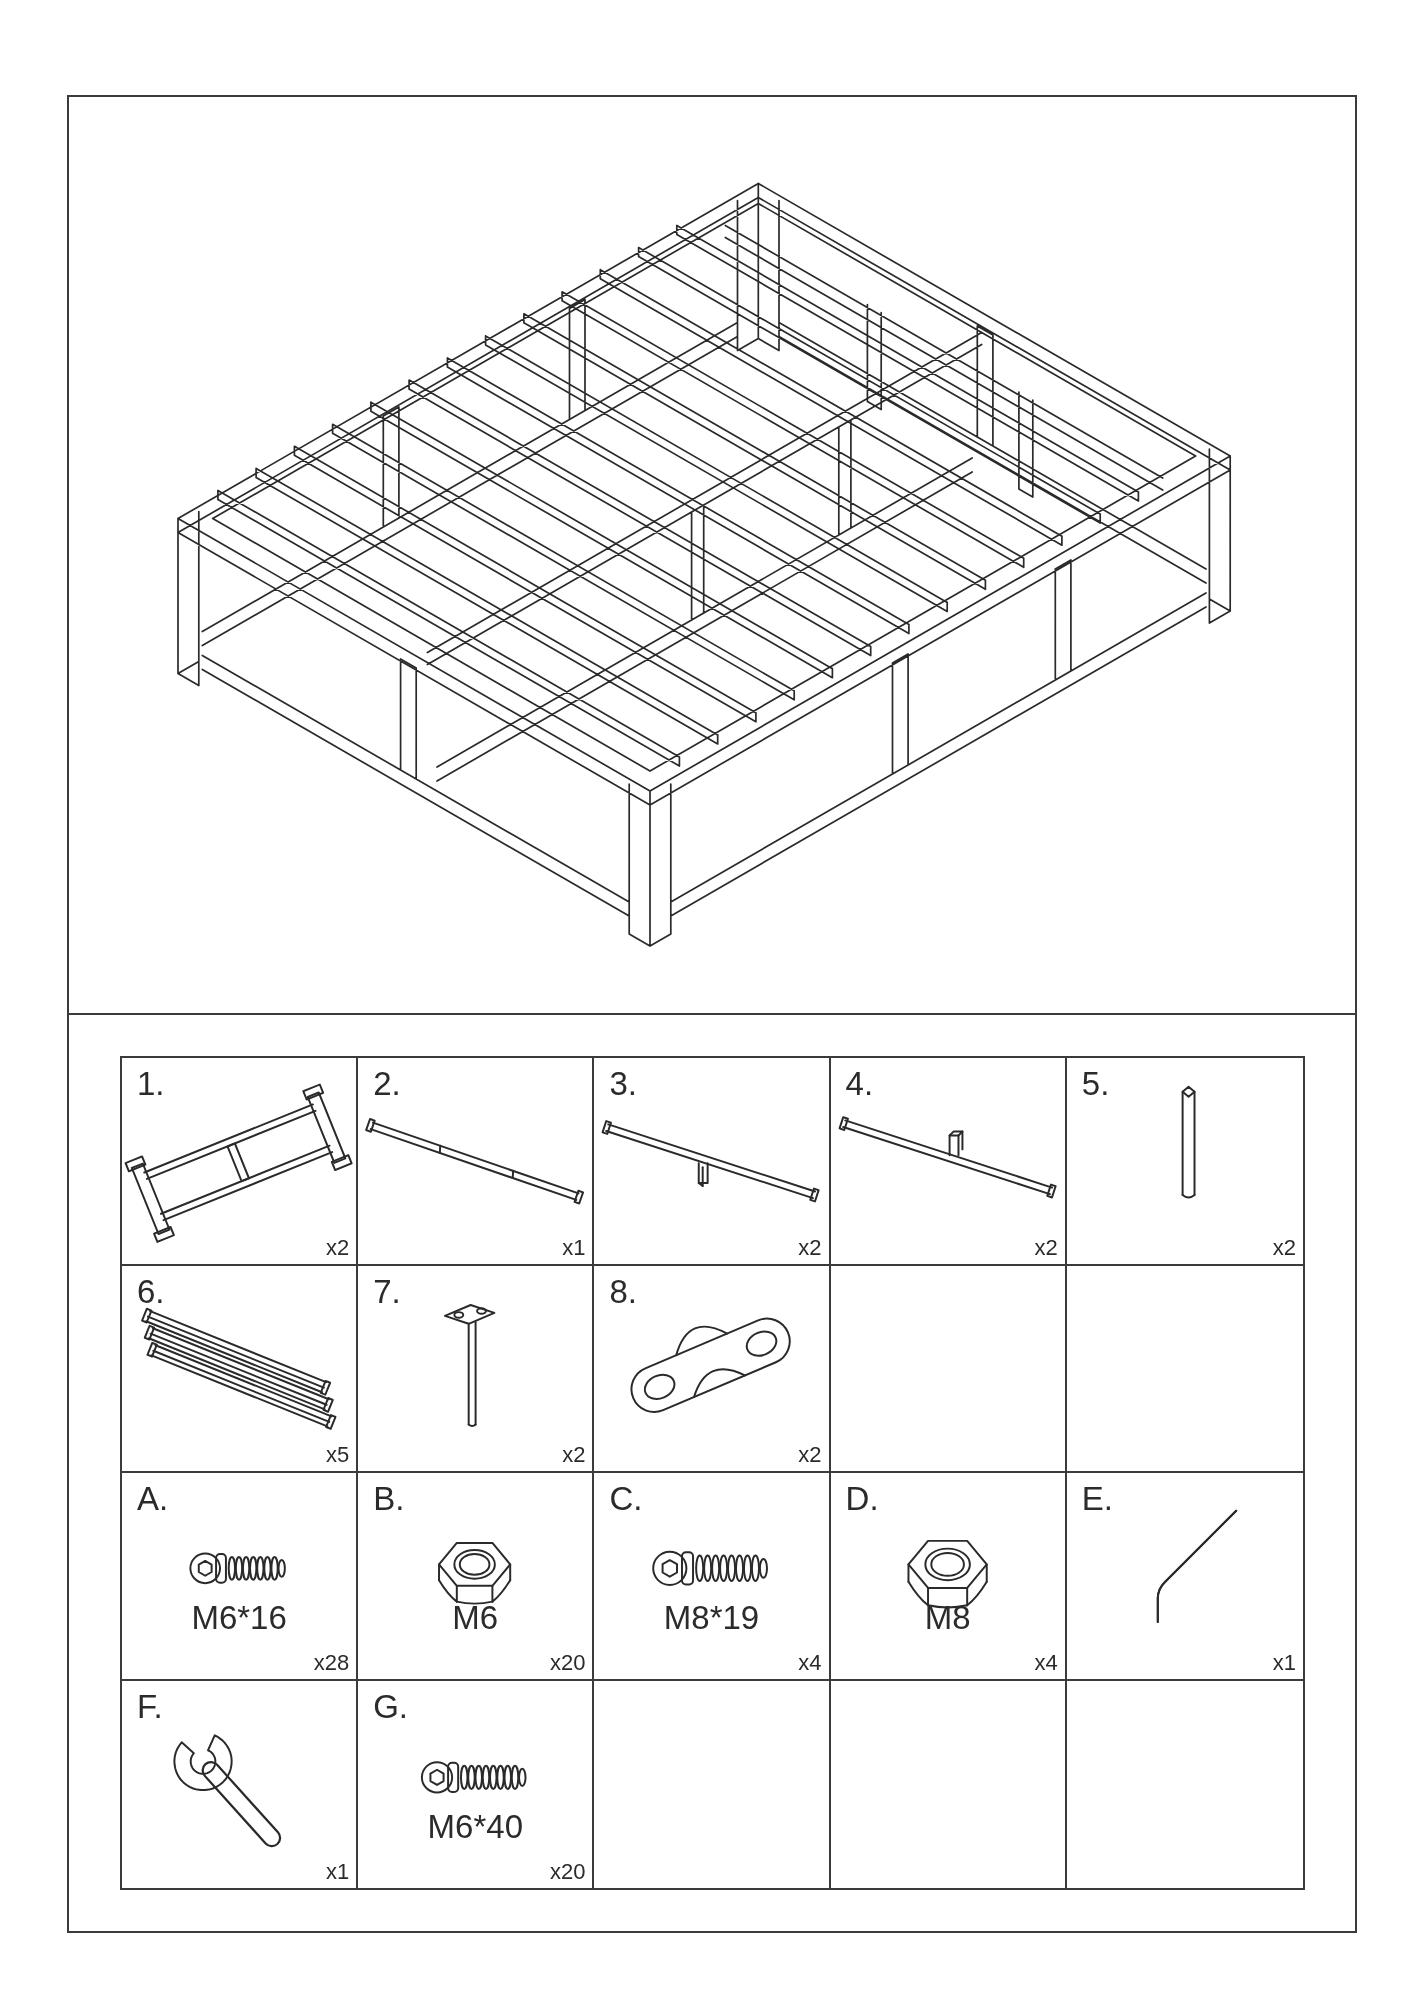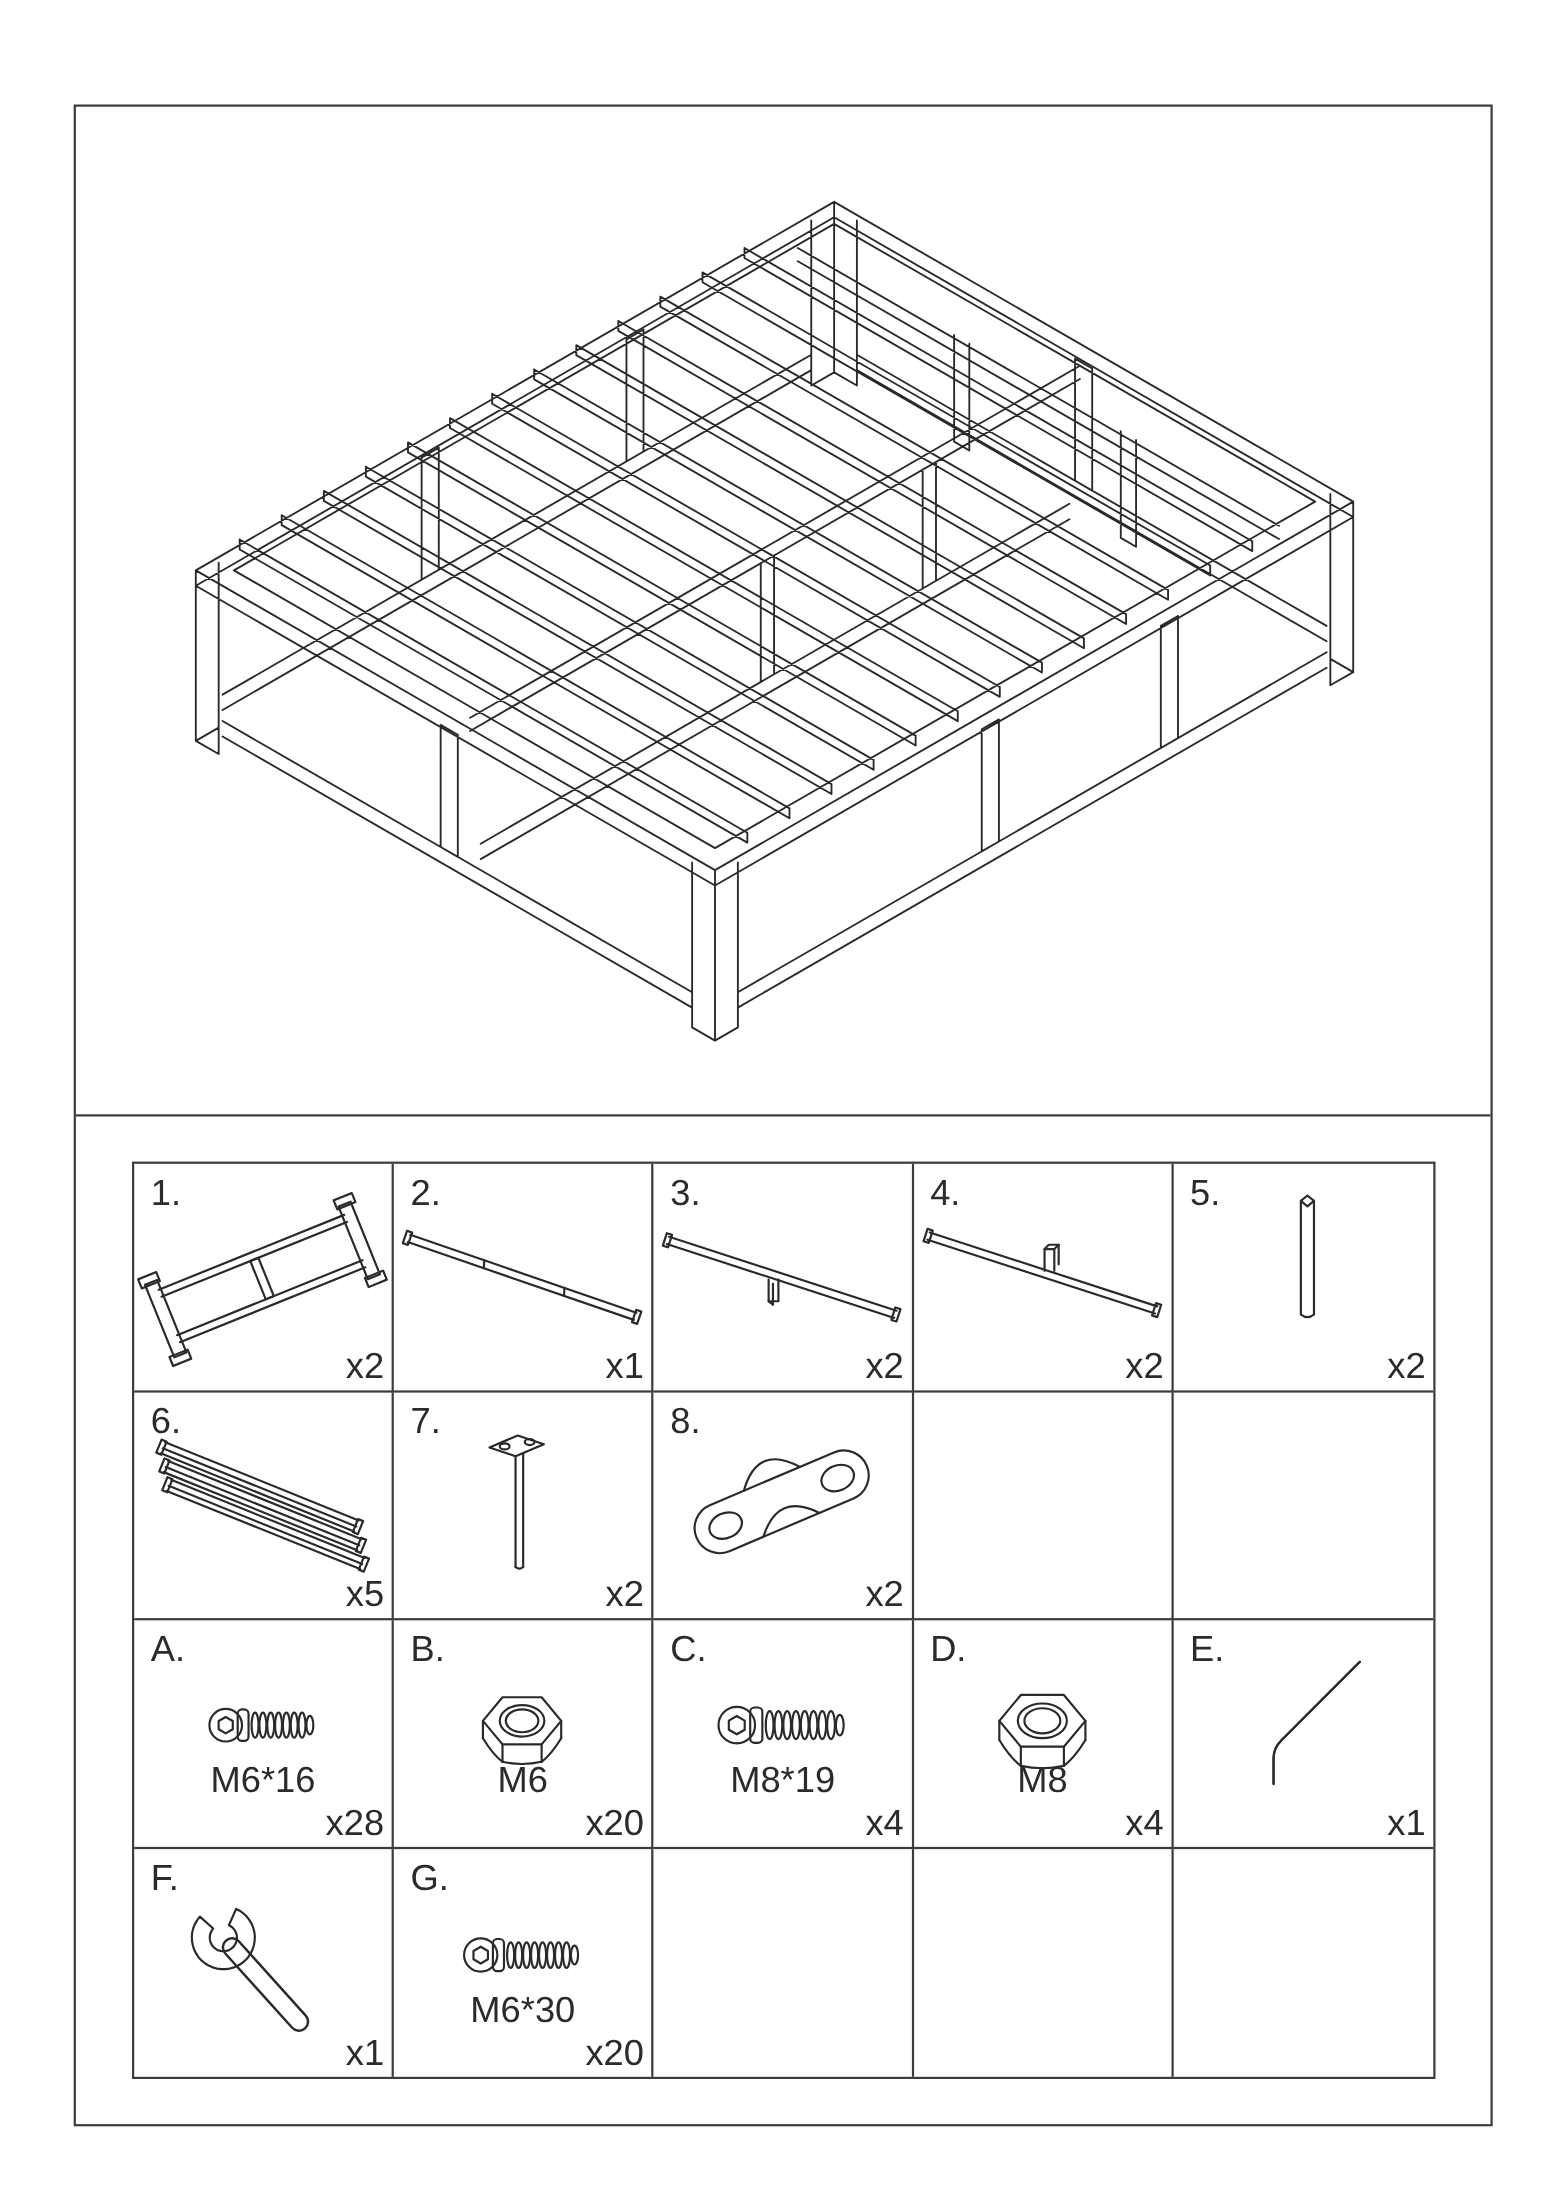--- a/index.html
+++ b/index.html
@@ -13,21 +13,21 @@
   #bed-path{stroke:#2a2a2a;stroke-width:1.7;fill:none;stroke-linejoin:round;stroke-linecap:round;}
   .parts-panel{position:relative;width:100%;height:916px;}
   .parts-table{position:absolute;left:51px;top:41px;width:1185px;height:834px;
         display:grid;grid-template-columns:repeat(5,1fr);grid-template-rows:repeat(4,1fr);
         border:2px solid #3b3b3b;box-sizing:border-box;background:#fff;}
   .cell{position:relative;border-right:2px solid #3b3b3b;border-bottom:2px solid #3b3b3b;
         box-sizing:border-box;}
   .cell:nth-child(5n){border-right:none;}
   .cell:nth-child(n+16){border-bottom:none;}
   .cid{position:absolute;left:15px;top:8px;font-size:33px;line-height:1.1;color:#2b2b2b;}
-  .qty{position:absolute;right:7px;bottom:3px;font-size:33px;color:#2b2b2b;}
+  .qty{position:absolute;right:7px;bottom:3px;font-size:22px;color:#2b2b2b;}
   .spec{position:absolute;left:0;right:0;bottom:42px;text-align:center;font-size:33px;color:#2b2b2b;}
   svg.icon{position:absolute;left:0;top:0;width:100%;height:100%;pointer-events:none;}
   svg.icon .ln{stroke:#2a2a2a;stroke-width:2;fill:none;stroke-linecap:round;stroke-linejoin:round;}
 </style>
 </head>
 <body>
 
 <div class="page">
   <div class="outer-frame">
     <div class="figure-panel">
@@ -279,21 +279,21 @@
                 <ellipse cx="-3.1640000000000024" cy="0" rx="3.2640000000000002" ry="11.73" class="ln"></ellipse>
                 <ellipse cx="4.179999999999998" cy="0" rx="3.2640000000000002" ry="11.73" class="ln"></ellipse>
                 <ellipse cx="11.524000000000001" cy="0" rx="3.2640000000000002" ry="11.73" class="ln"></ellipse>
                 <ellipse cx="18.868" cy="0" rx="3.2640000000000002" ry="11.73" class="ln"></ellipse>
                 <ellipse cx="26.211999999999996" cy="0" rx="3.2640000000000002" ry="11.73" class="ln"></ellipse>
                 <ellipse cx="33.556000000000004" cy="0" rx="3.2640000000000002" ry="11.73" class="ln"></ellipse>
                 <ellipse cx="40.9" cy="0" rx="3.2640000000000002" ry="11.73" class="ln"></ellipse>
                 <ellipse cx="48.244" cy="0" rx="3.2640000000000002" ry="8.67" class="ln"></ellipse>
               </g>
             </svg>
-            <span class="spec">M6*30</span>
+            <span class="spec">M6*40</span>
             <span class="qty">x20</span>
           </div>
           <div class="cell"></div>
           <div class="cell"></div>
           <div class="cell"></div>
         </div>
     </div>
   </div>
 </div>
 

